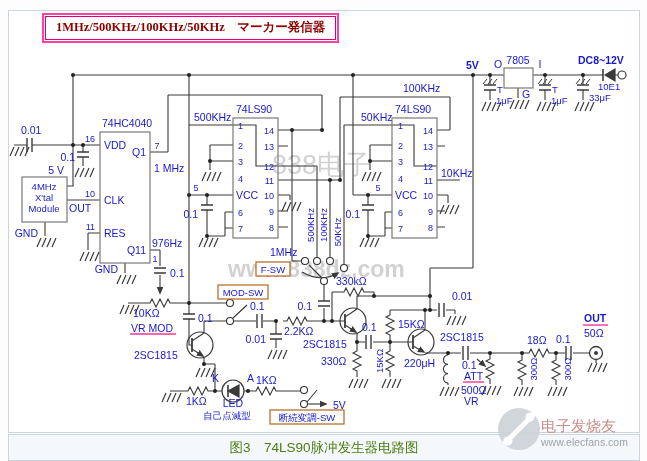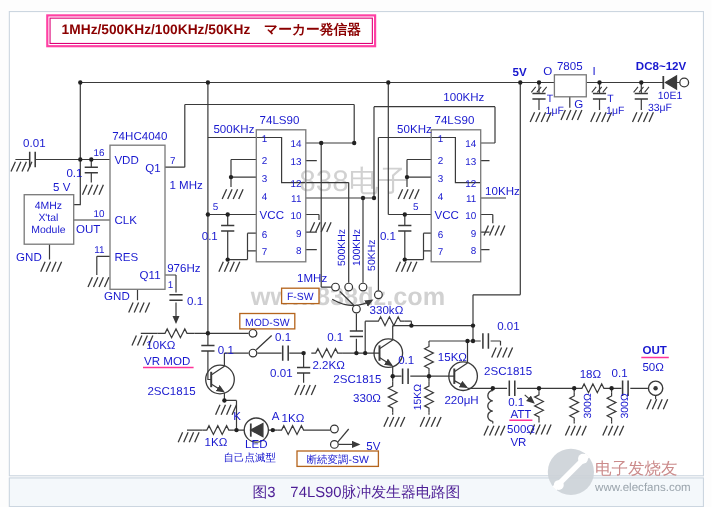--- a/index.html
+++ b/index.html
@@ -2,23 +2,23 @@
 <html><head>
 <meta charset="utf-8">
 <style>
   html,body{margin:0;padding:0;background:#fff;}
   .stage{position:relative;width:647px;height:461px;background:#fdfdfd;
          font-family:"Liberation Sans",sans-serif;overflow:hidden;}
   .content-frame{position:absolute;left:8px;top:10px;width:630px;height:421px;
          background:#fff;border:1px solid #ccd6e0;}
   .caption-bar{position:absolute;left:8px;top:434px;width:630px;height:25px;
          background:#f4f8fb;border:1px solid #ccd6e0;text-align:center;
-         line-height:25px;font-size:13.5px;color:#4c1d95;}
+         line-height:25px;font-size:13.5px;color:#4d7c0f;}
   .title-box{position:absolute;left:42px;top:13px;border:2px solid #ff40a4;
-         background:#fff;padding:1px;}
+         background:#fff;padding:1px;font-family:Liberation Serif, serif;}
   .title-inner{border:1px solid #dd0077;padding:2px 10px 3px 10px;
          font-weight:bold;color:#8b0000;font-size:12.5px;white-space:nowrap;}
   svg{position:absolute;left:0;top:0;}
   text{font-family:"Liberation Sans",sans-serif;}
   .lb{fill:#1818cf;font-size:10.5px;}
   .pn{fill:#1818cf;font-size:9px;}
   .sm{fill:#1818cf;font-size:9.5px;}
   .wm{fill:#b4b4b4;opacity:0.6;}
 </style>
 </head>

